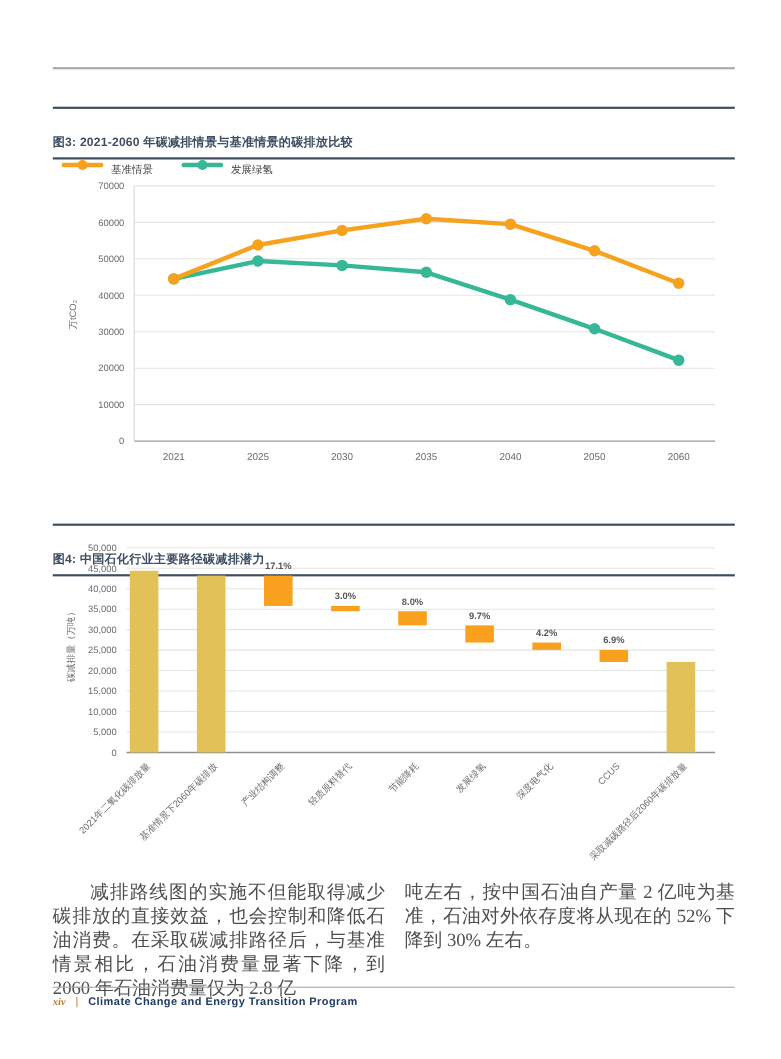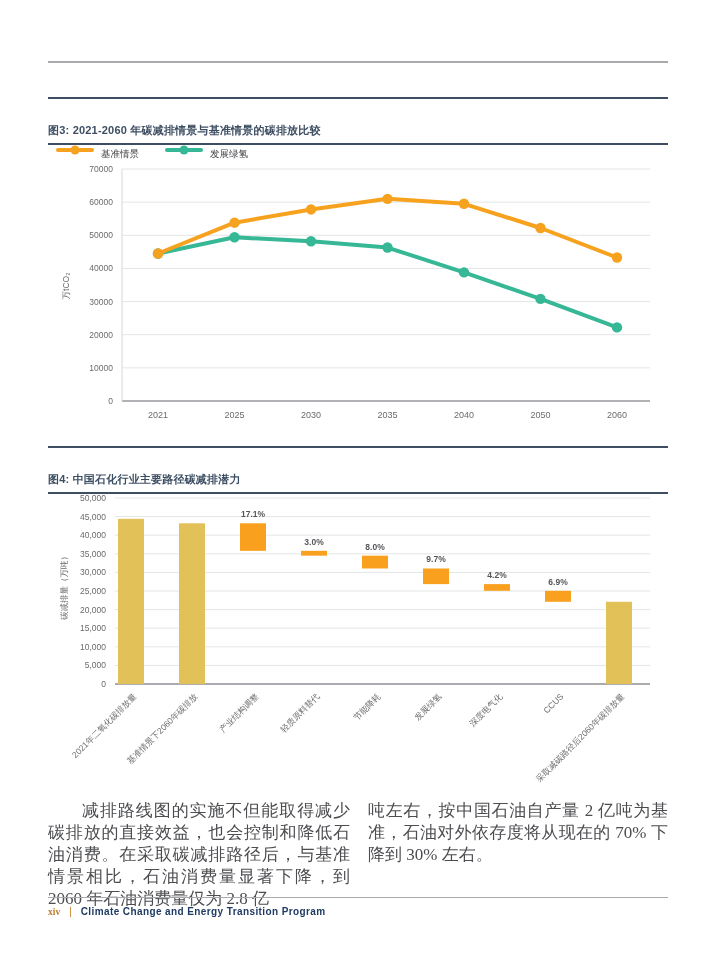--- a/index.html
+++ b/index.html
@@ -34,21 +34,21 @@
     position:absolute;top:800px;
     font-family:"Liberation Serif","DejaVu Serif",serif;
     font-size:17px;line-height:22px;color:#4c4d50;text-align:justify;
   }
   .col-left{left:48px;width:302px;}
   .col-right{left:368px;width:300px;}
   .col-left p{margin:0;text-indent:2em;}
   .col-right p{margin:0;}
   .footer-rule{position:absolute;left:48px;top:897px;width:620px;height:1px;background:#a8aaad;}
   .footer{position:absolute;left:48px;top:906px;display:flex;align-items:center;gap:9px;}
-  .footer-page{font-family:"Liberation Serif","DejaVu Serif",serif;font-weight:bold;font-size:9.5px;color:#bf7c2a;}
+  .footer-page{font-family:"Liberation Serif","DejaVu Serif",serif;font-style:italic;font-weight:bold;font-size:9.5px;color:#bf7c2a;}
   .footer-sep{color:#bf7c2a;font-size:10px;}
   .footer-program{font-size:10px;font-weight:bold;color:#1f3b63;letter-spacing:0.4px;}
 </style>
 </head>
 <body>
 
 <div class="top-rule"></div>
 
 <div class="fig-header" style="top:97px">
   <span class="fig-title">图3: 2021-2060 年碳减排情景与基准情景的碳排放比较</span>
@@ -107,21 +107,21 @@
       <circle cx="110" cy="89.51428571428573" r="5.2" fill="#F7A21E"></circle>
       <circle cx="186.5" cy="58.69142857142856" r="5.2" fill="#F7A21E"></circle>
       <circle cx="263" cy="45.43428571428572" r="5.2" fill="#F7A21E"></circle>
       <circle cx="339.5" cy="34.82857142857142" r="5.2" fill="#F7A21E"></circle>
       <circle cx="416" cy="39.80000000000001" r="5.2" fill="#F7A21E"></circle>
       <circle cx="492.5" cy="63.99428571428572" r="5.2" fill="#F7A21E"></circle>
       <circle cx="569" cy="93.49142857142857" r="5.2" fill="#F7A21E"></circle>
     </svg>
 </div>
 
-<div class="fig-header" style="top:446px">
+<div class="fig-header" style="top:476px">
   <span class="fig-title">图4: 中国石化行业主要路径碳减排潜力</span>
 </div>
 
 <div class="chart-box" style="top:485px;height:330px">
   <div class="y-title" style="left:-28px;top:95px;width:90px">碳减排量（万吨）</div>
   <svg id="fig4-svg" width="620" height="330">
       <line x1="67" y1="199" x2="602" y2="199" stroke="#8f9194" stroke-width="1.4"></line>
       <text x="58" y="202" text-anchor="end" class="tick">0</text>
       <line x1="67" y1="180.4" x2="602" y2="180.4" stroke="#e4e5e6" stroke-width="1"></line>
       <text x="58" y="183.4" text-anchor="end" class="tick">5,000</text>
@@ -167,21 +167,21 @@
       <text x="516" y="212" text-anchor="end" class="cat" transform="rotate(-45 516 212)">CCUS</text>
       <rect x="558" y="116.788" width="26" height="82.212" fill="#E2C258"></rect>
       <text x="577" y="212" text-anchor="end" class="cat" transform="rotate(-45 577 212)">采取减碳路径后2060年碳排放量</text>
     </svg>
 </div>
 
 <div class="body-text col-left">
   <p>减排路线图的实施不但能取得减少碳排放的直接效益，也会控制和降低石油消费。在采取碳减排路径后，与基准情景相比，石油消费量显著下降，到 2060 年石油消费量仅为 2.8 亿</p>
 </div>
 <div class="body-text col-right">
-  <p>吨左右，按中国石油自产量 2 亿吨为基准，石油对外依存度将从现在的 70% 下降到 30% 左右。</p>
+  <p>吨左右，按中国石油自产量 2 亿吨为基准，石油对外依存度将从现在的 52% 下降到 30% 左右。</p>
 </div>
 
 <div class="footer-rule"></div>
 <div class="footer">
   <span class="footer-page">xiv</span>
   <span class="footer-sep">|</span>
   <span class="footer-program">Climate Change and Energy Transition Program</span>
 </div>
 
 </body></html>

